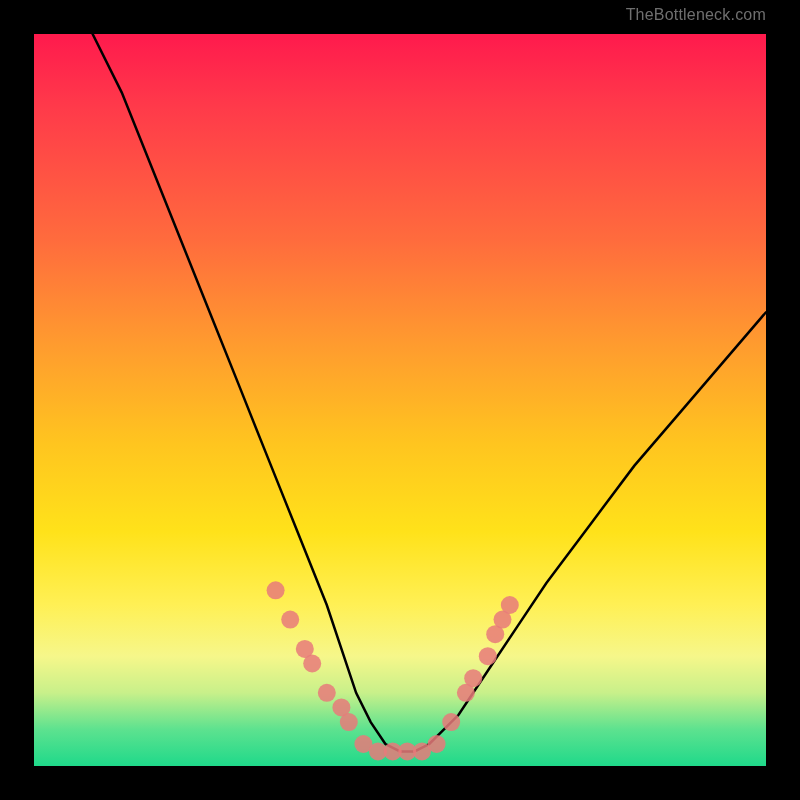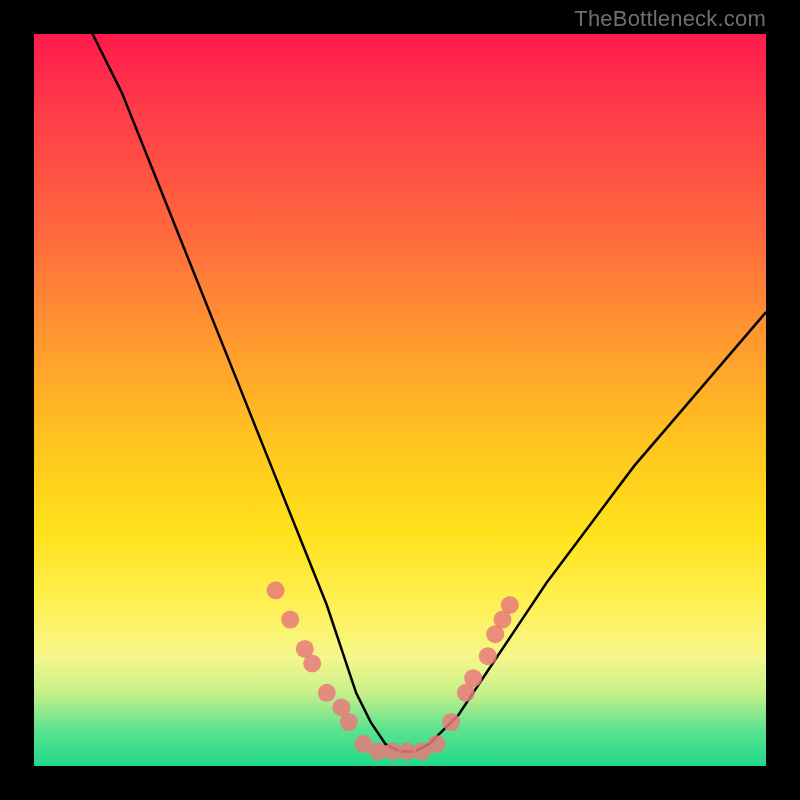--- a/index.html
+++ b/index.html
@@ -37,21 +37,21 @@
       #c8f08a 90%,
       #5de28f 95%,
       #1fd98a 100%
     );
   }
   .watermark {
     position: absolute;
     top: 6px;
     right: 34px;
     color: #6f6f6f;
-    font-size: 22px;
+    font-size: 16px;
     font-weight: 500;
     letter-spacing: 0.2px;
     user-select: none;
   }
   svg.curve {
     position: absolute;
     left: 0;
     top: 0;
     width: 732px;
     height: 732px;

